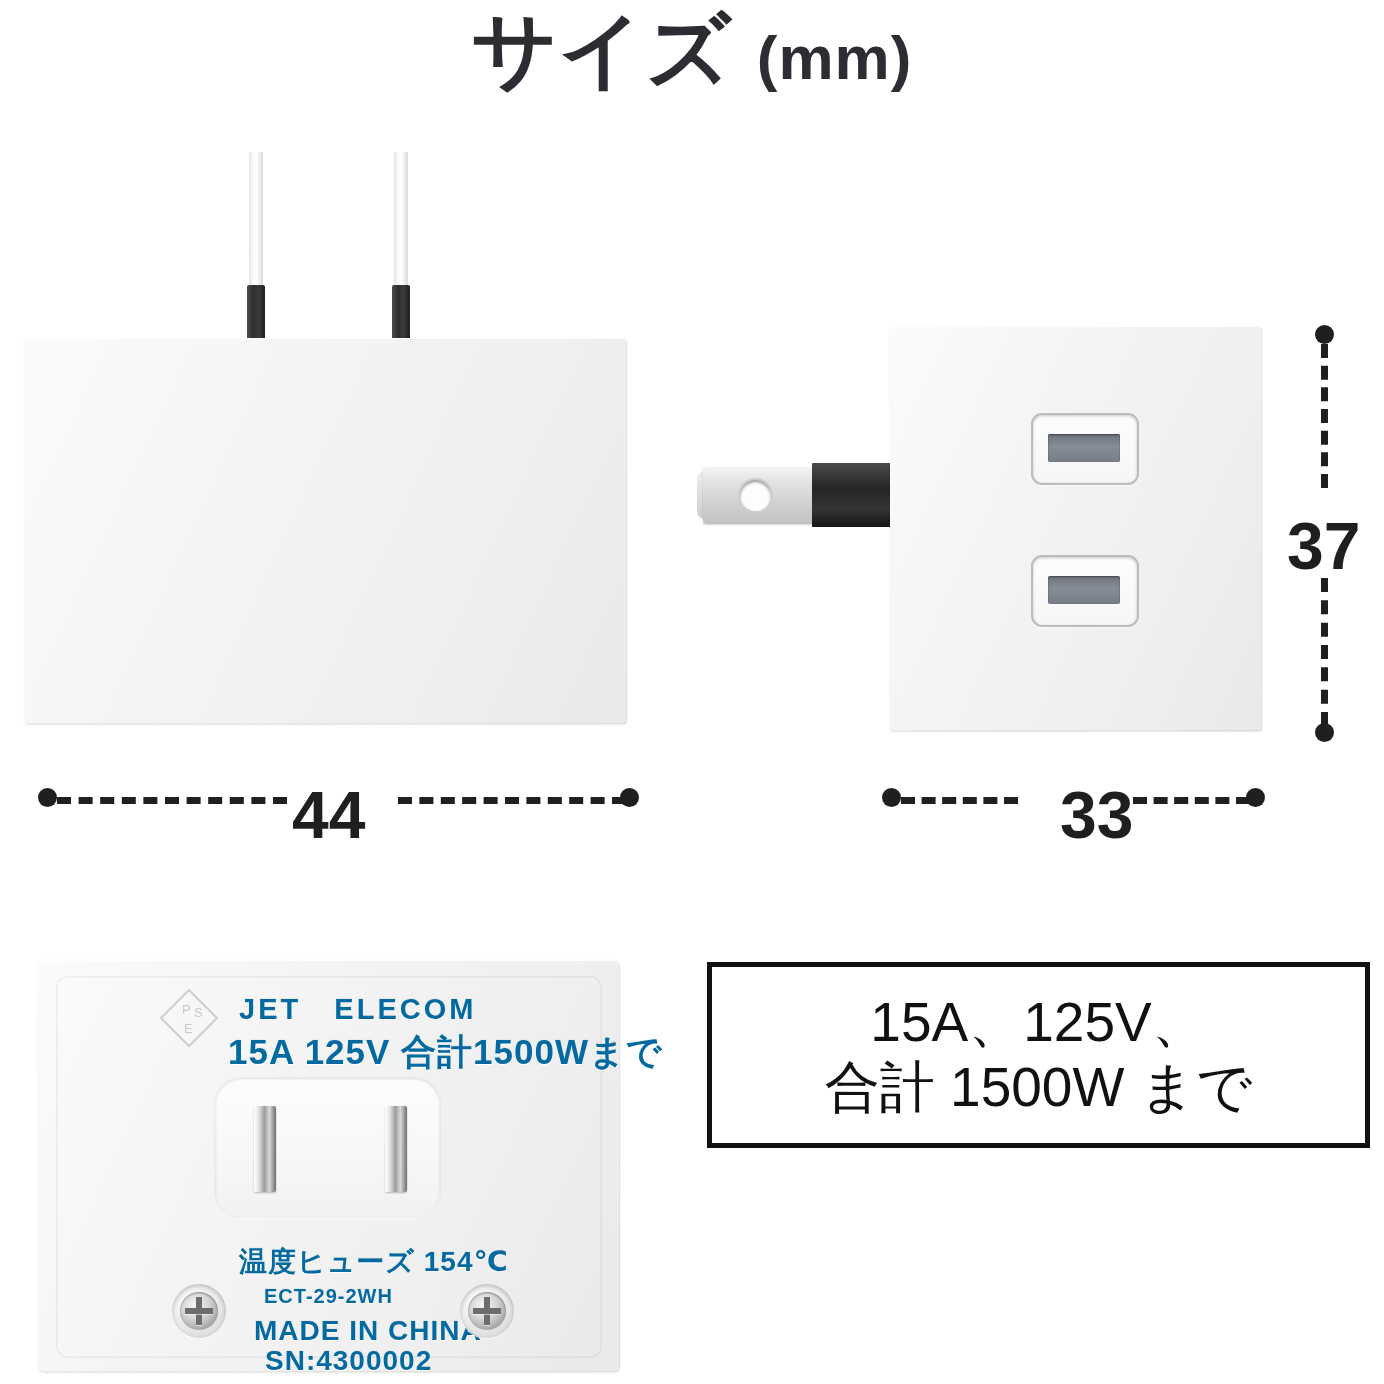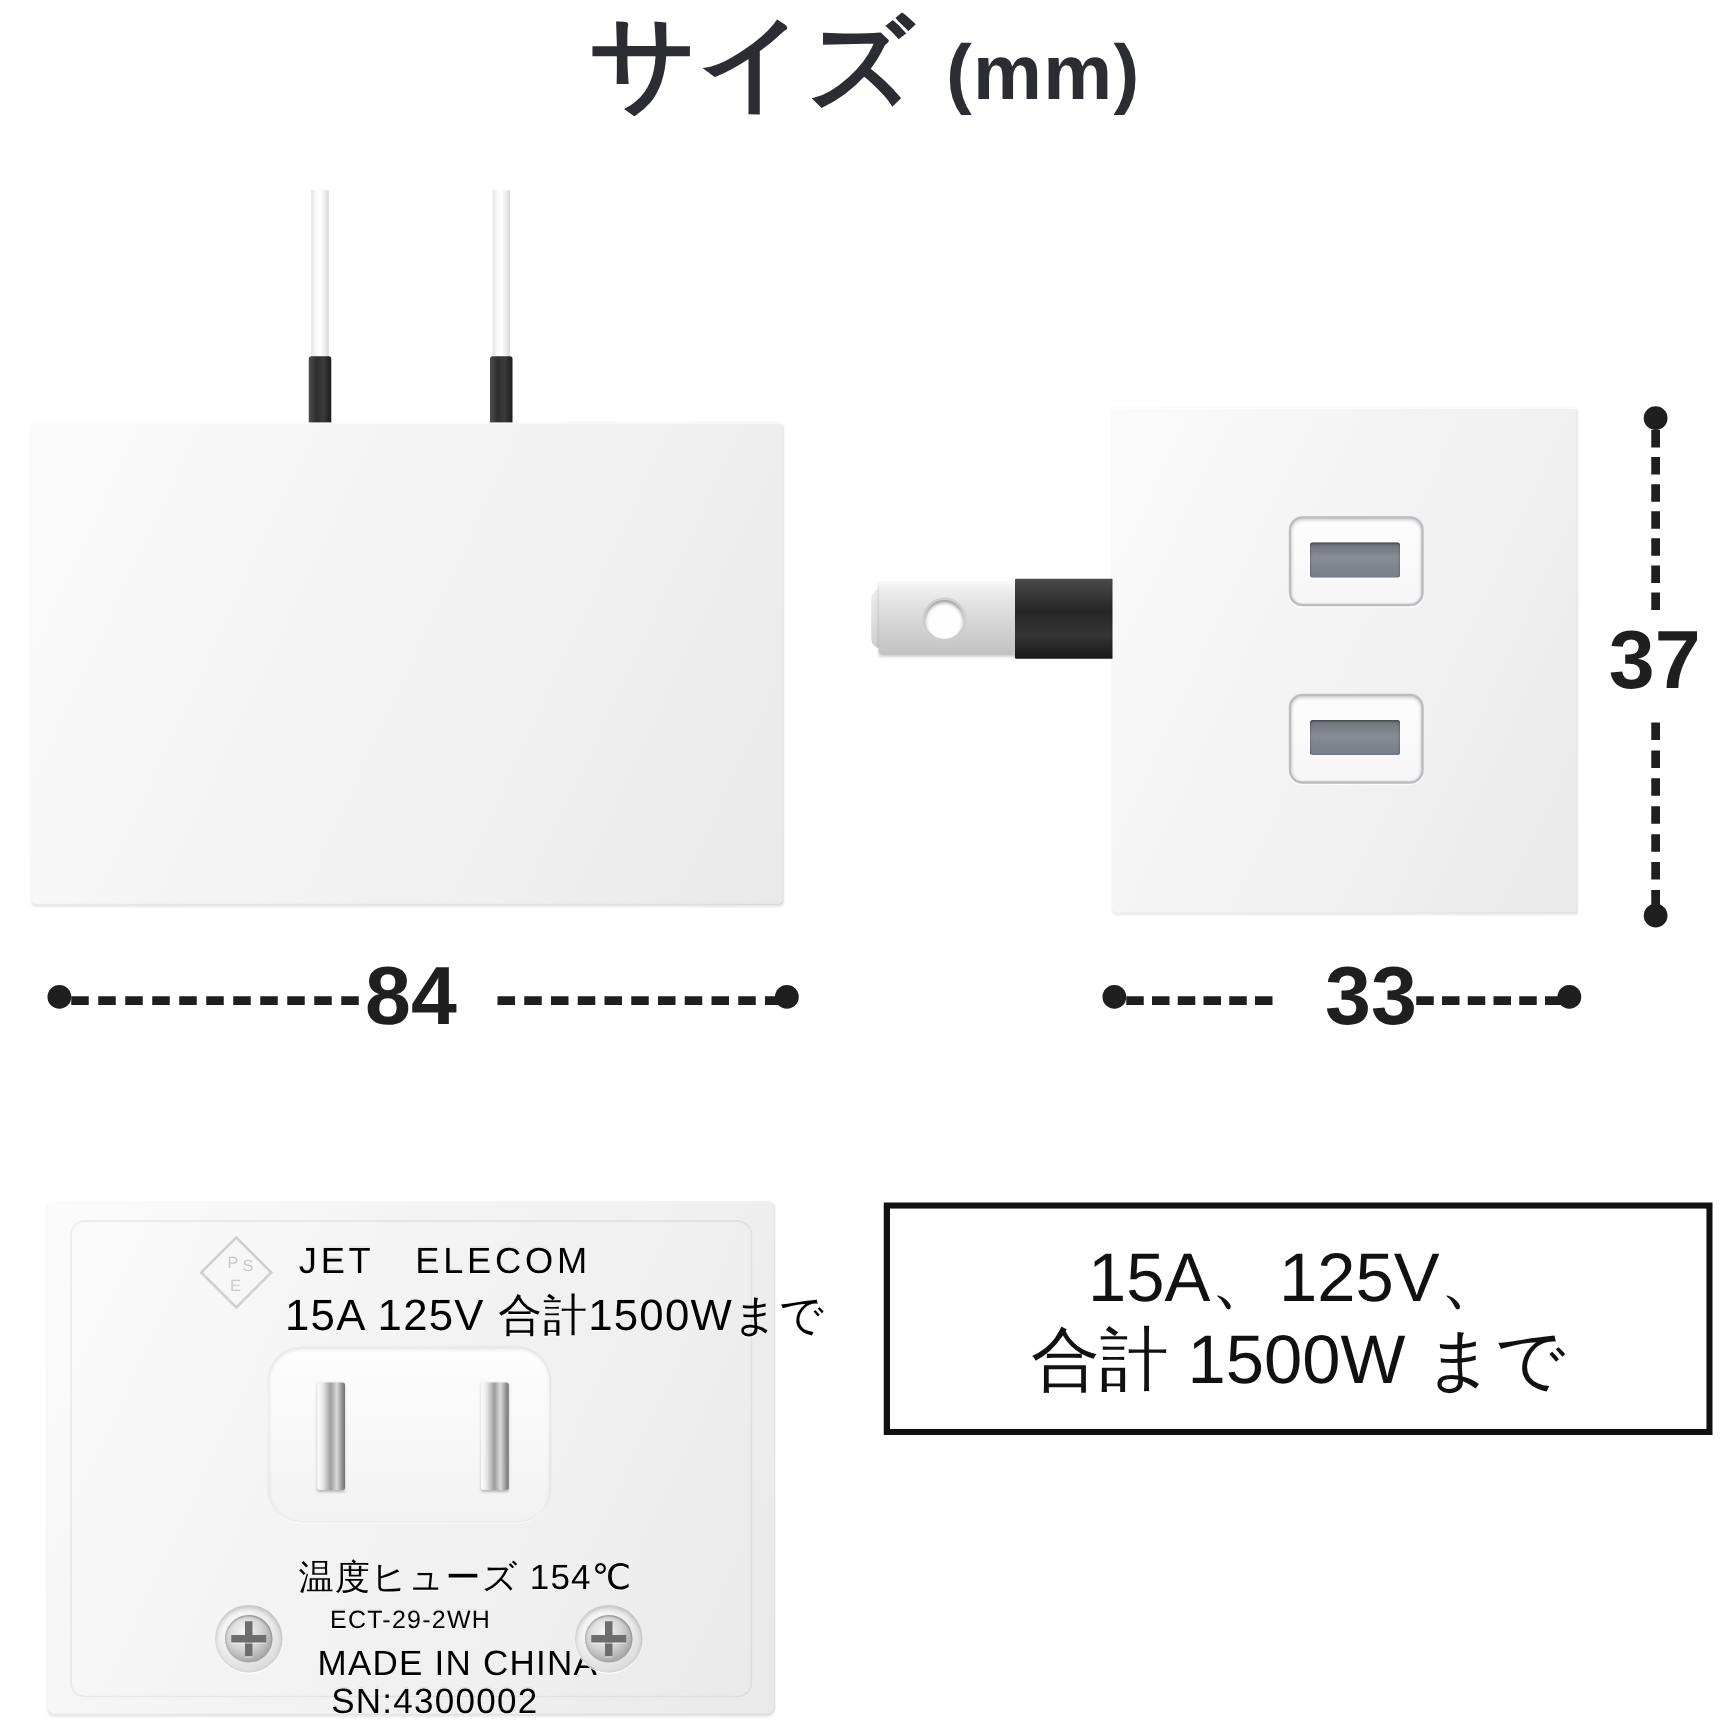--- a/index.html
+++ b/index.html
@@ -140,24 +140,24 @@
   
   #view-back { left: 38px; top: 960px; width: 582px; height: 412px; border-radius: 6px; }
   .back-inset {
     position: absolute;
     left: 18px; top: 16px; right: 18px; bottom: 14px;
     border-radius: 12px;
     box-shadow: inset 0 0 0 1.5px rgba(0,0,0,0.055);
   }
   .emboss {
     position: absolute;
-    color: #000000;
+    color: #0369a1;
     text-shadow: 0 1px 0 rgba(255,255,255,0.95), 0 -1px 0 rgba(0,0,0,0.045);
     white-space: pre;
-    font-weight: normal;
+    font-weight: bold;
   }
 
   
   .pse-diamond {
     position: absolute;
     left: 158px; top: 987px;
     width: 62px; height: 62px;
   }
   .pse-diamond svg { display: block; }
 
@@ -212,20 +212,21 @@
   #screw-right { left: 460px; top: 1284px; }
 
   
   .dim-label {
     position: absolute;
     font-size: 66px;
     font-weight: bold;
     color: #1f1f1f;
     line-height: 1;
     white-space: pre;
+    margin-top: 19px;
   }
   .dim-dot {
     position: absolute;
     width: 19px; height: 19px;
     border-radius: 50%;
     background: #1f1f1f;
   }
   .dim-h-line {
     position: absolute;
     height: 0;
@@ -337,21 +338,21 @@
     <div class="screw-head"></div>
   </div>
   <div class="screw" id="screw-right">
     <div class="screw-head"></div>
   </div>
 </div>
 
 <div>
   <div class="dim-dot" style="left:38px; top:788px;"></div>
   <div class="dim-h-line" style="left:57px; top:797px; width:230px;"></div>
-  <div class="dim-label" style="left:292px; top:763px;">84</div>
+  <div class="dim-label" style="left:292px; top:763px;">44</div>
   <div class="dim-h-line" style="left:398px; top:797px; width:228px;"></div>
   <div class="dim-dot" style="left:620px; top:788px;"></div>
 </div>
 
 <div>
   <div class="dim-dot" style="left:882px; top:788px;"></div>
   <div class="dim-h-line" style="left:901px; top:797px; width:117px;"></div>
   <div class="dim-label" style="left:1060px; top:763px;">33</div>
   <div class="dim-h-line" style="left:1133px; top:797px; width:117px;"></div>
   <div class="dim-dot" style="left:1246px; top:788px;"></div>

